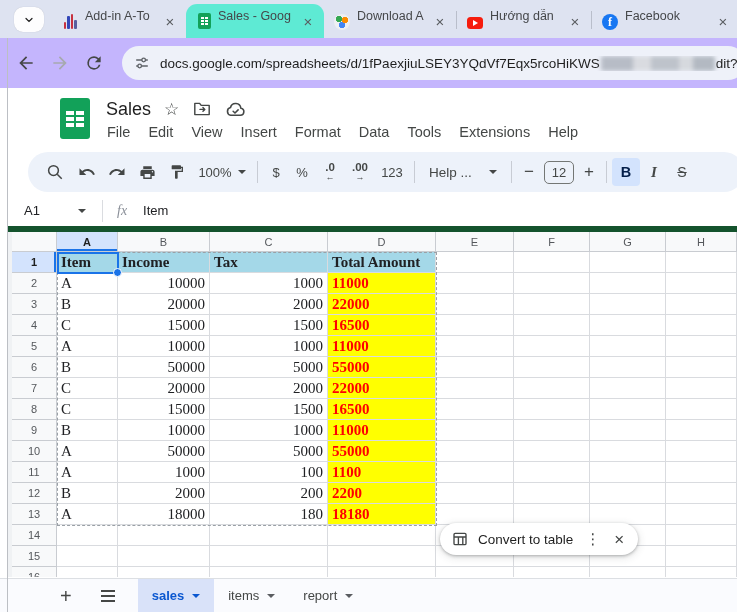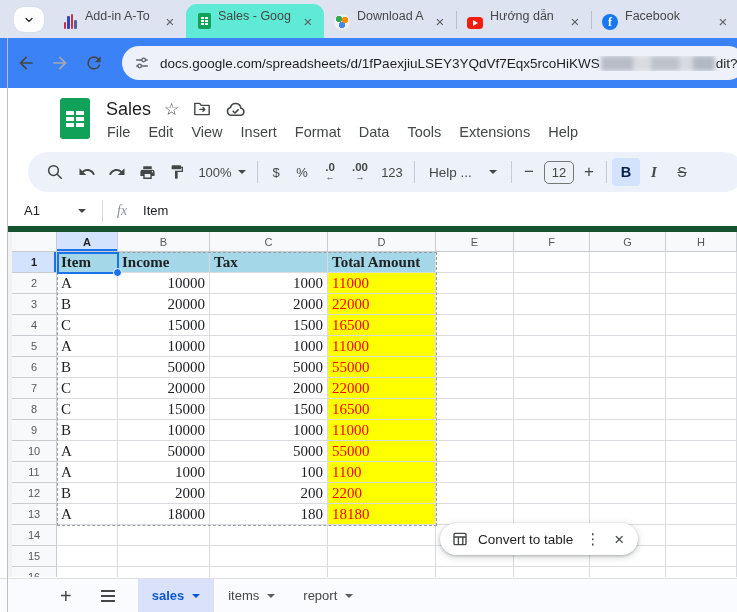--- a/index.html
+++ b/index.html
@@ -33,21 +33,21 @@
 .fav.dots{border-radius:50%;background-color:#eef0f3;
  background-image:radial-gradient(circle 3px at 5px 5px,#34a853 97%,transparent),
  radial-gradient(circle 3px at 11px 6px,#fb8c00 97%,transparent),
  radial-gradient(circle 3px at 8px 11px,#4285f4 97%,transparent)}
 .fav.youtube{width:16px;height:12px;margin-top:2px;background:#f61c0d;border-radius:3.5px}
 .fav.youtube::after{content:'';position:absolute;left:6px;top:3px;border-left:5px solid #fff;border-top:3px solid transparent;border-bottom:3px solid transparent}
 .fav.facebook{background:#1877f2;border-radius:50%}
 .fav.facebook::after{content:'f';position:absolute;left:6px;top:1.5px;color:#fff;font:700 12px "Liberation Serif",serif}
 
 
-.urlbar{position:absolute;top:38px;left:0;width:737px;height:50px;background:#3b82f6;display:flex;align-items:center;padding-left:16px}
+.urlbar{position:absolute;top:38px;left:0;width:737px;height:50px;background:#c4b5fd;display:flex;align-items:center;padding-left:16px}
 .nav-ic{width:20px;height:20px;margin-right:14px;flex:none}
 .omnibox{flex:1;height:34px;background:#eef1f9;border-radius:17px;display:flex;align-items:center;padding:0 8px 0 12px;margin-left:4px;margin-right:-8px;overflow:hidden}
 .url{font-size:13.5px;color:#1f1f1f;margin-left:10px;white-space:nowrap;display:flex;align-items:center;overflow:hidden}
 .redacted{display:inline-block;width:114px;height:15px;border-radius:2px;margin:0 1px;flex:none;
  background:linear-gradient(90deg,#b7bcc6 0 32px,#d9dbe0 32px 50px,#bec3cb 50px 78px,#d6d9de 78px 92px,#b3b9c2 92px);filter:blur(2px)}
 
 
 .sheets-header{position:absolute;top:88px;left:8px;right:0;height:62px;background:#fff}
 .file-icon{position:absolute;left:52px;top:10px;width:30px;height:41px;background:#12a159;border-radius:3px}
 .file-icon::after{content:'';position:absolute;left:6px;top:13px;width:18px;height:16px;background-color:#fff;
@@ -87,21 +87,21 @@
 
 .window-edge{position:absolute;left:7px;top:38px;width:1px;height:574px;background:#bcbfc4;z-index:60}
 .grid-gutter{position:absolute;left:8px;top:232px;width:4px;height:345px;background:#f0f2f4}
 .grid{position:absolute;left:12px;top:232px;width:725px;height:345px;background:#fff;display:grid;grid-template-columns:45px 61px 92px 118px 108px 78px 76px 76px 71px;grid-template-rows:20px repeat(16,21px);overflow:hidden}
 .hc{background:#f8f9fa;border-right:1px solid #c9ccd1;border-bottom:1px solid #c9ccd1;display:flex;align-items:center;justify-content:center;font-size:11px;color:#55585c}
 .selcol{background:var(--active-control-bg);box-shadow:inset 0 -2px 0 var(--selection-blue);font-weight:700;color:#1f1f1f}
 .selrow{background:var(--active-control-bg);box-shadow:inset -2px 0 0 var(--selection-blue);font-weight:700;color:#1f1f1f}
 .cell{background:#fff;border-right:1px solid #d9dbdf;border-bottom:1px solid #d9dbdf;font-family:"Liberation Serif",serif;font-size:15px;padding:0 4px;display:flex;align-items:center;white-space:nowrap;overflow:hidden}
 .cell.right{justify-content:flex-end}
 .cell.thead{background:var(--table-header-fill);font-weight:700}
-.cell.total{background:var(--total-fill);color:var(--total-text);font-weight:400}
+.cell.total{background:var(--total-fill);color:var(--total-text);font-weight:700}
 .sel-box{position:absolute;left:45px;top:20px;width:62px;height:22px;border:2px solid var(--selection-blue);pointer-events:none}
 .fill-handle{position:absolute;left:101px;top:36px;width:9px;height:9px;border-radius:50%;background:var(--selection-blue);border:1px solid #fff}
 .dash-box{position:absolute;left:45px;top:20px;width:380px;height:274px;border:1px dashed #9aa0a6;pointer-events:none}
 
 
 .popup{position:absolute;left:440px;top:523px;height:32px;background:#fff;border-radius:16px;display:flex;align-items:center;padding:0 12px;gap:10px;z-index:40;font-size:13.5px;color:#1f1f1f;box-shadow:0 1px 3px rgba(60,64,67,.35),0 2px 8px rgba(60,64,67,.18)}
 .popup .dots{font-size:15px;color:#444746;padding:0 2px}
 .popup .close{font-size:17px;color:#444746;padding:0 2px;line-height:1}
 
 

